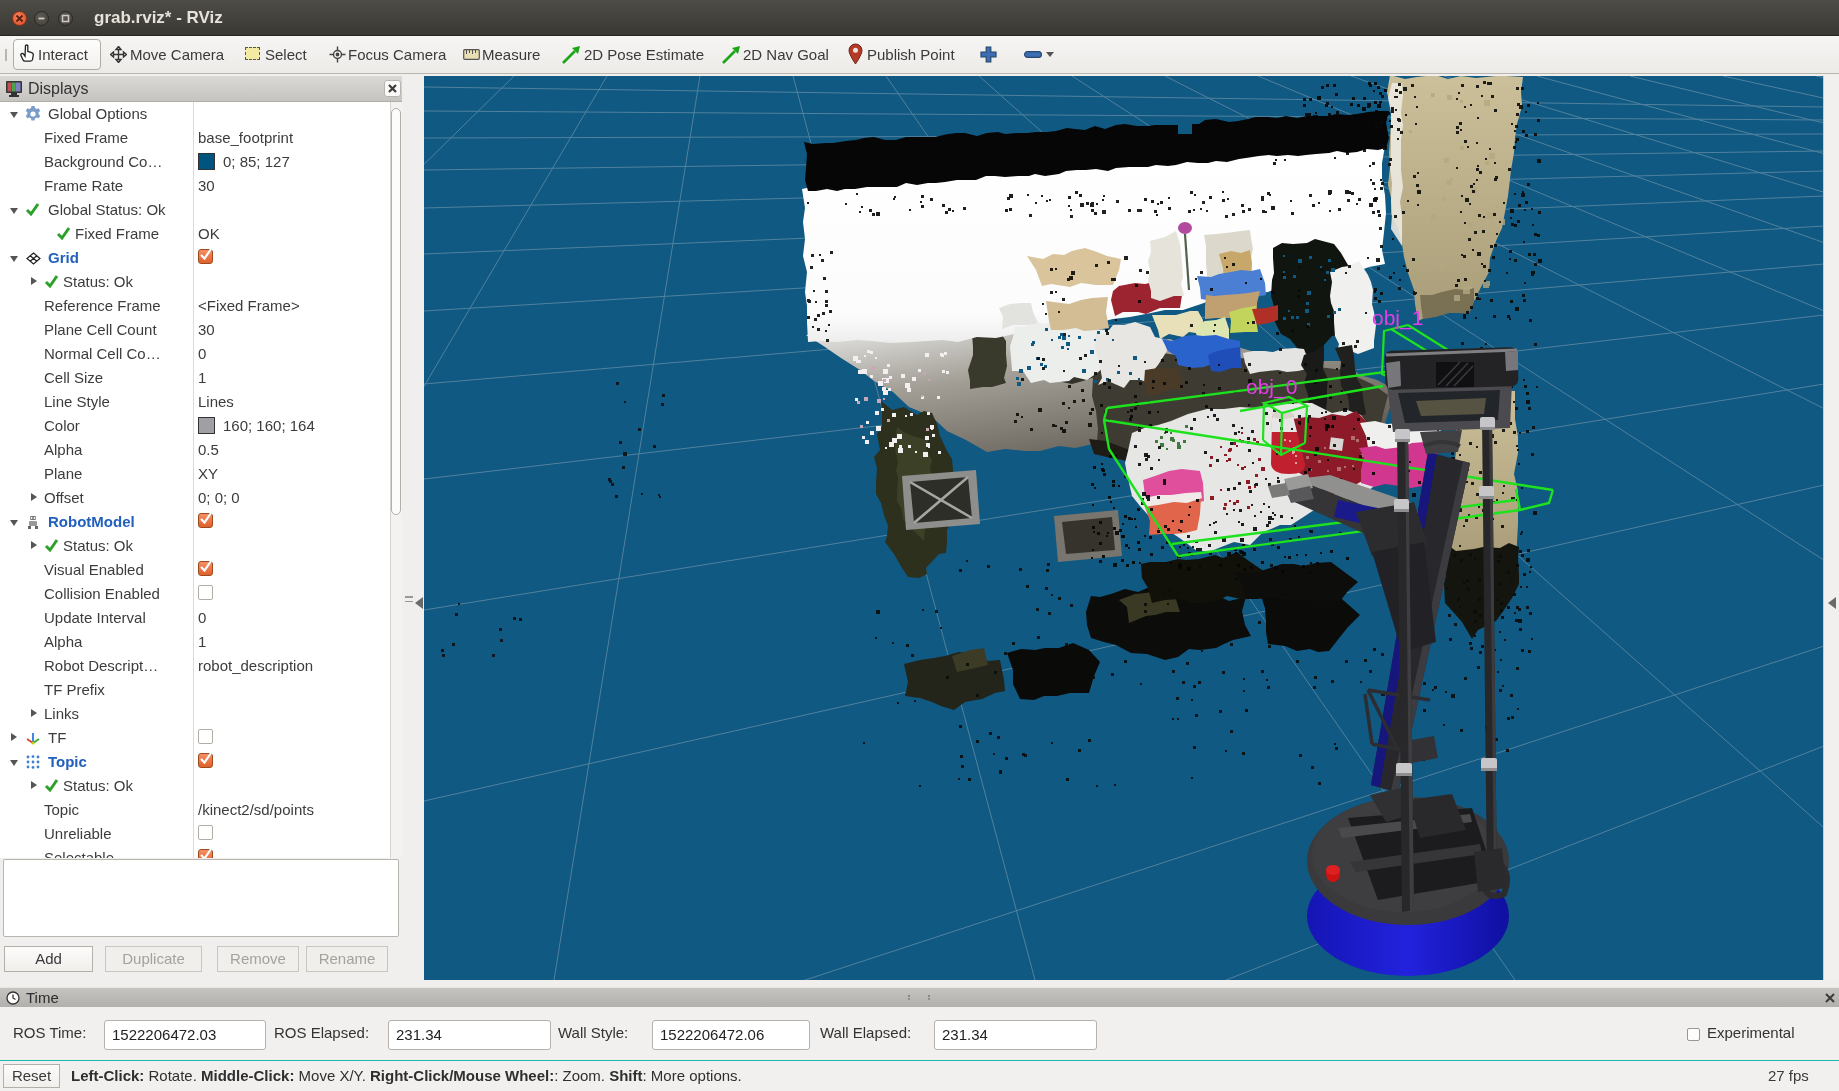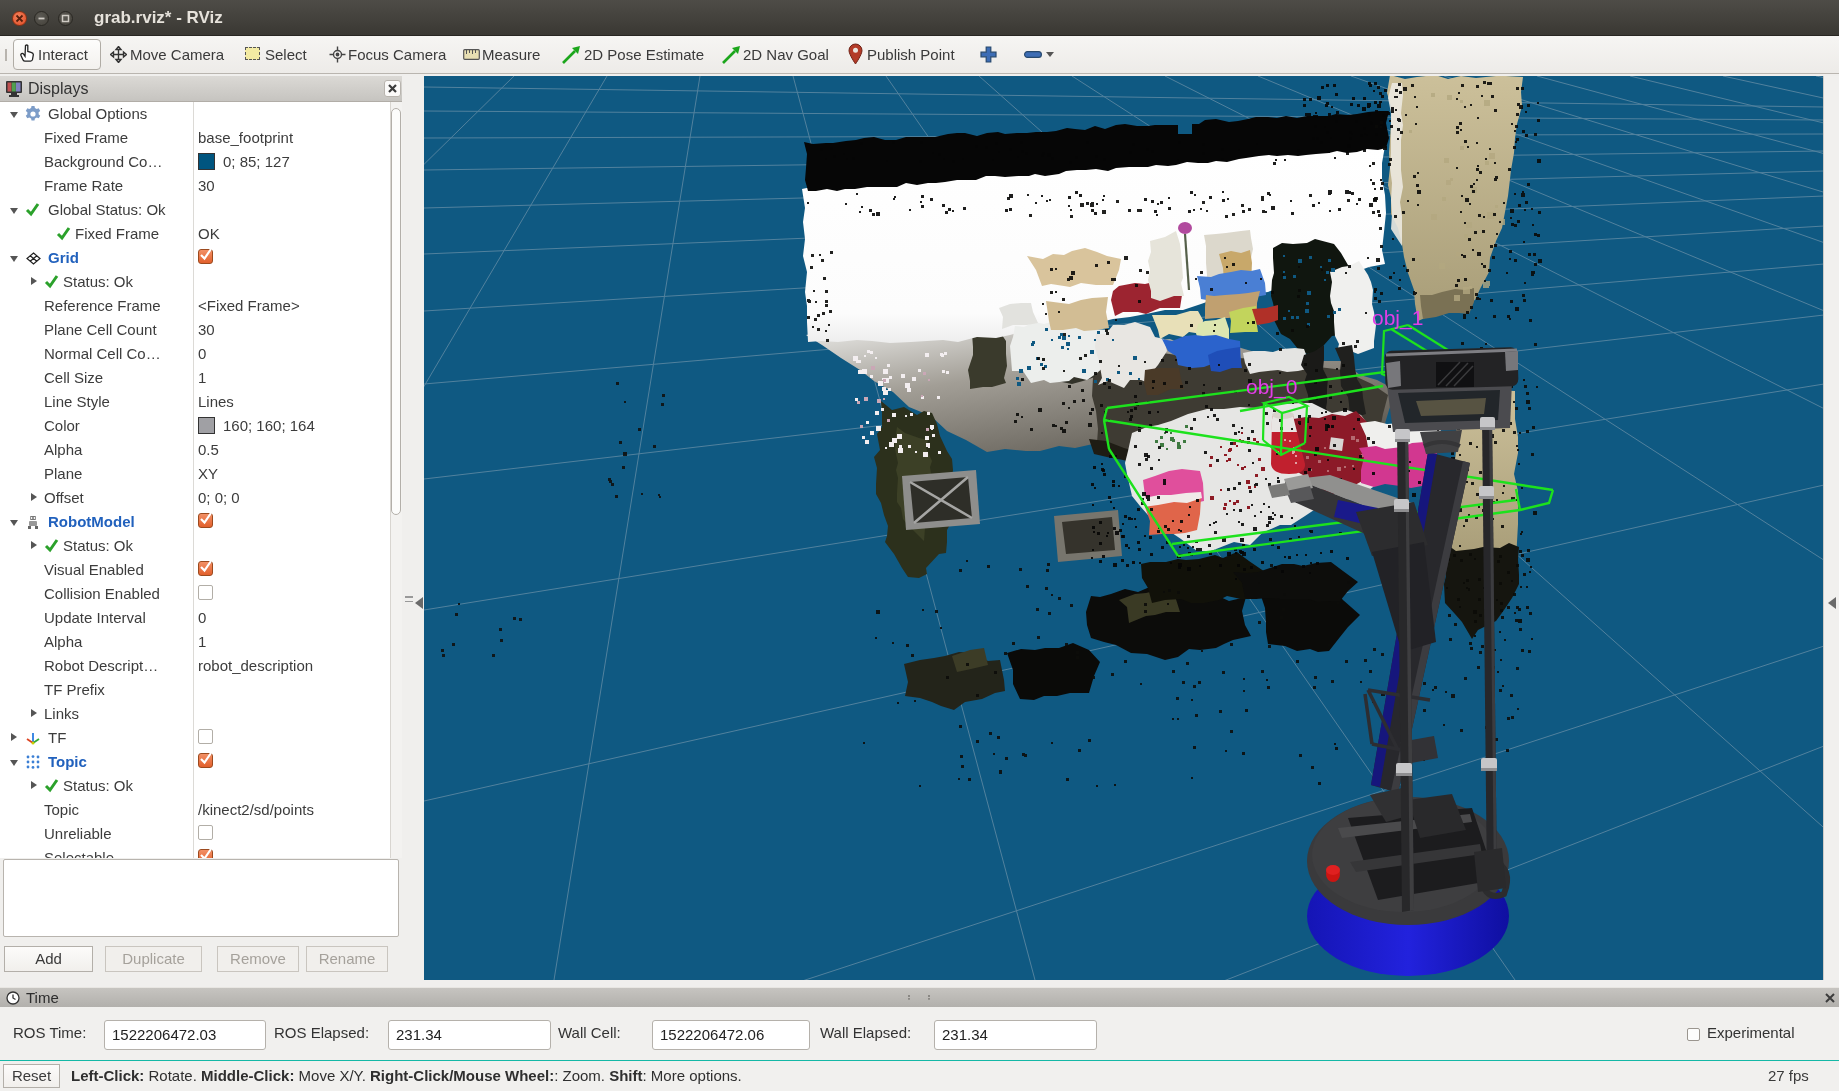--- a/index.html
+++ b/index.html
@@ -535,21 +535,21 @@
   <span class="abs" style="left:908px;top:7px;width:22px;height:5px;border-left:2px dotted #8a8884;border-right:2px dotted #8a8884"></span>
   <svg class="abs" style="left:1824px;top:4px" width="12" height="12" viewBox="0 0 12 12">
       <path d="M2,2 L10,10 M10,2 L2,10" stroke="#3c3c3c" stroke-width="2"></path>
     </svg>
 </div>
 <div class="abs" style="left:0;top:1007px;width:1839px;height:53px;background:#f1f0ee">
   <span class="lab" style="left:13px;top:11px">ROS Time:</span>
   <span class="inp" style="left:104px;top:13px;width:162px">1522206472.03</span>
   <span class="lab" style="left:274px;top:11px">ROS Elapsed:</span>
   <span class="inp" style="left:388px;top:13px;width:163px">231.34</span>
-  <span class="lab" style="left:558px;top:11px">Wall Cell:</span>
+  <span class="lab" style="left:558px;top:11px">Wall Style:</span>
   <span class="inp" style="left:652px;top:13px;width:158px">1522206472.06</span>
   <span class="lab" style="left:820px;top:11px">Wall Elapsed:</span>
   <span class="inp" style="left:934px;top:13px;width:163px">231.34</span>
   <span class="abs" style="left:1687px;top:21px;width:13px;height:13px;background:#fdfdfc;border:1px solid #9b968f;border-radius:2px"></span>
   <span class="lab" style="left:1707px;top:11px">Experimental</span>
 </div>
 <div class="abs" style="left:0;top:1060px;width:1839px;height:31px;background:#f1f0ee;border-top:1px solid #14b8a6">
   <span class="btn" style="left:3px;top:3px;width:57px;height:24px;line-height:22px">Reset</span>
   <span class="abs" style="left:71px;top:0;line-height:30px;color:#2f2f2f"><b>Left-Click:</b> Rotate. <b>Middle-Click:</b> Move X/Y. <b>Right-Click/Mouse Wheel:</b>: Zoom. <b>Shift</b>: More options.</span>
   <span class="abs" style="left:1768px;top:0;line-height:30px;color:#3a3a3a">27 fps</span>

